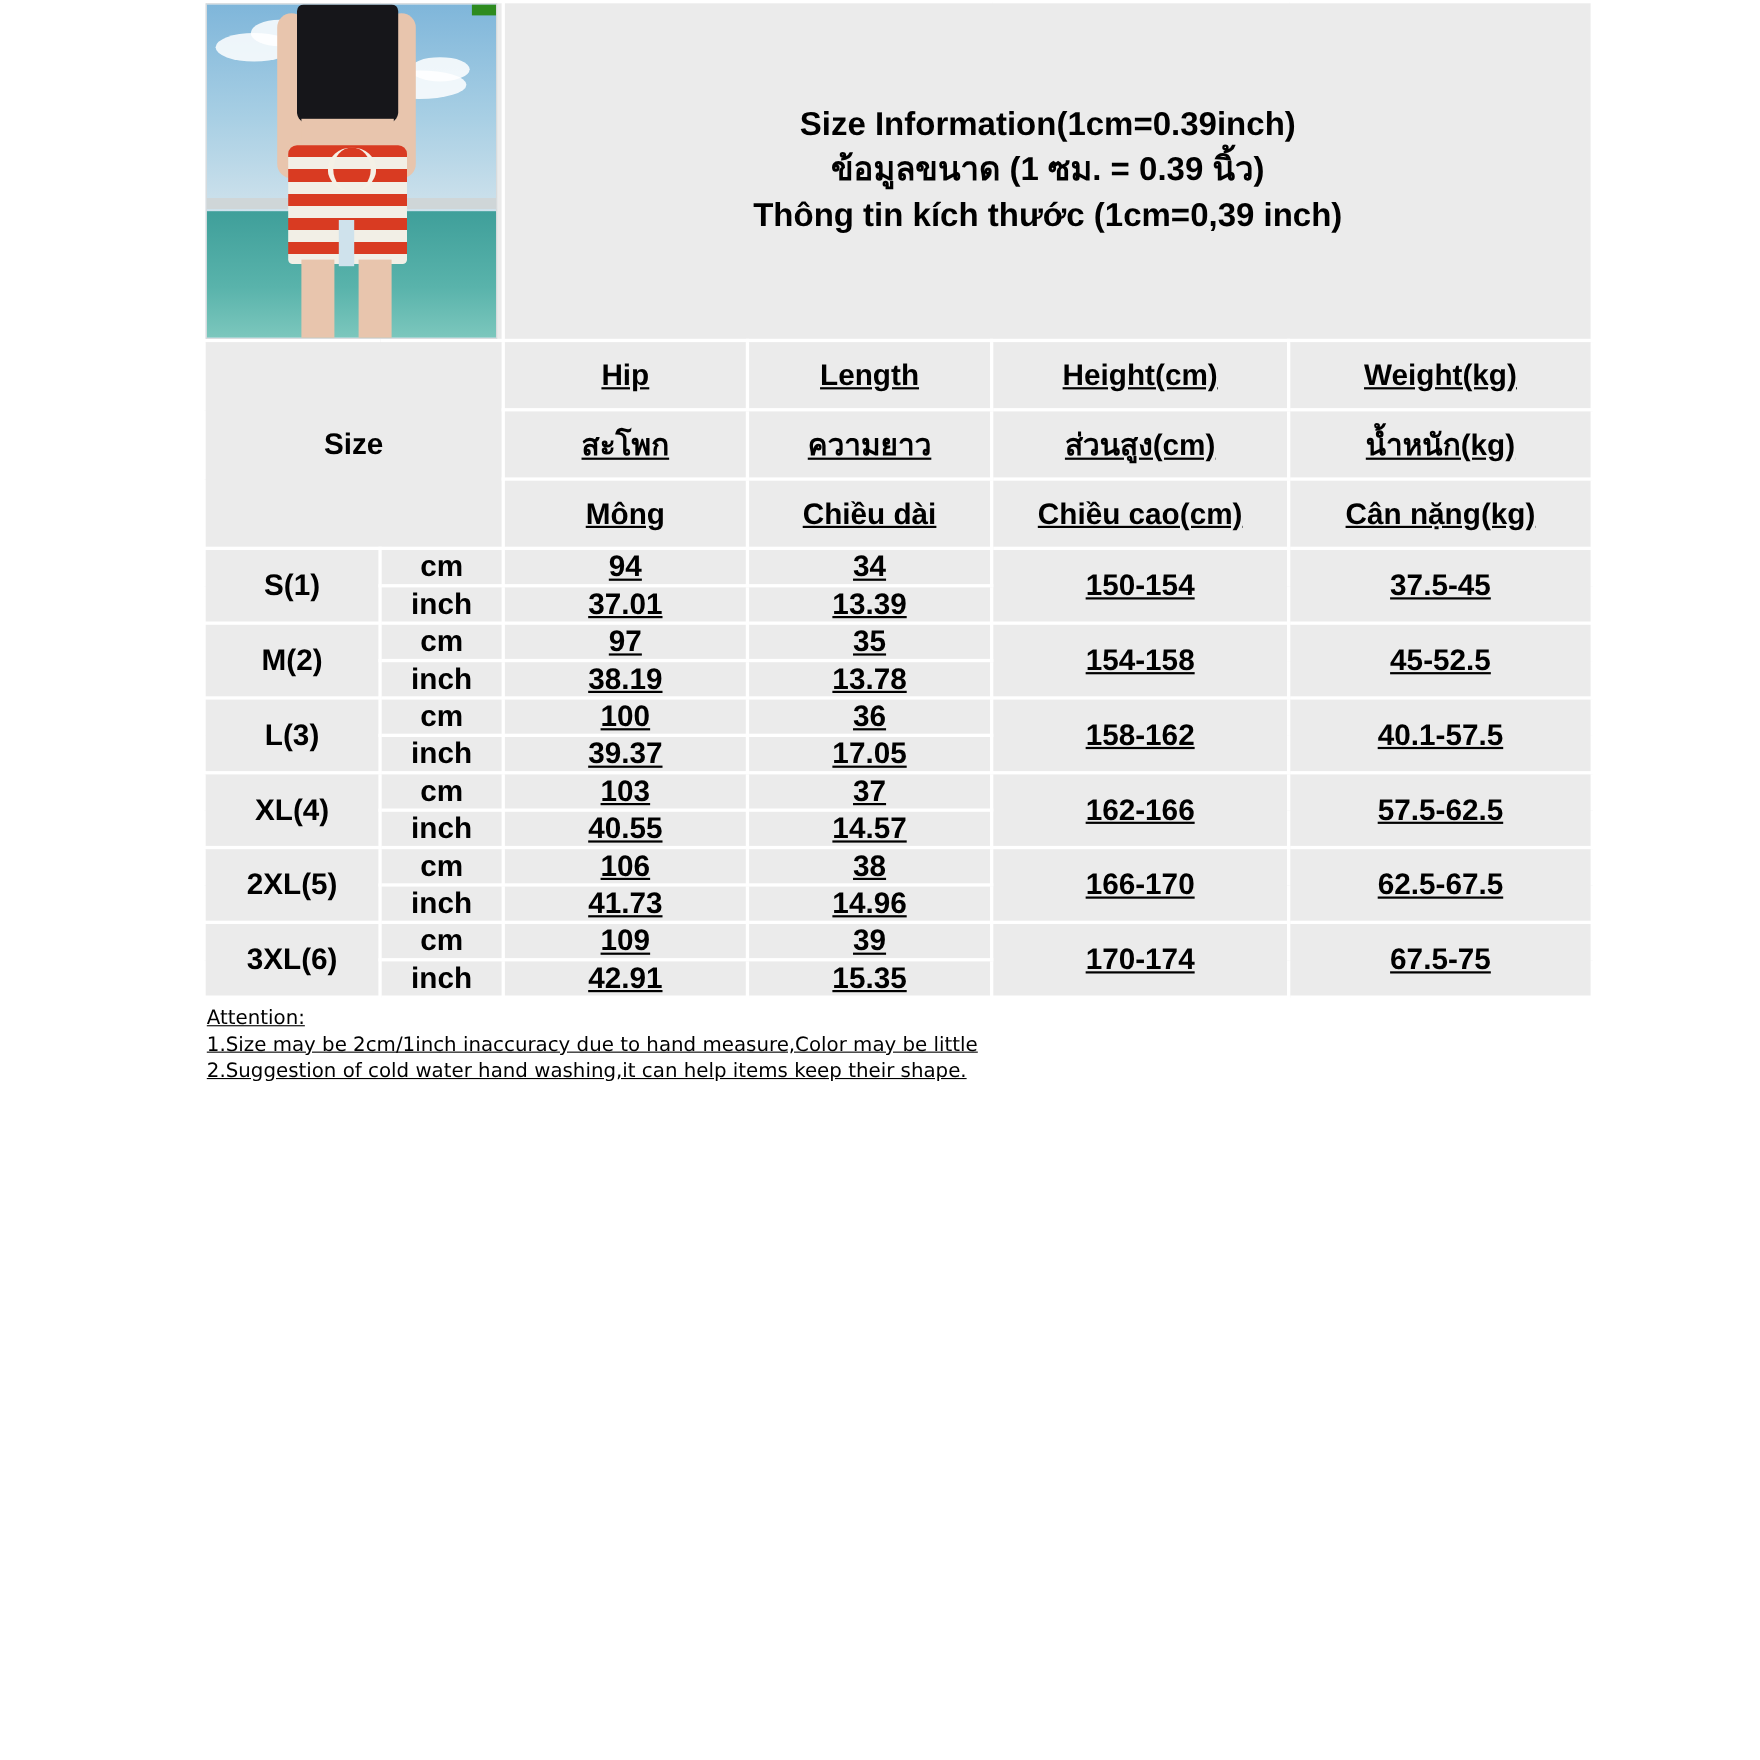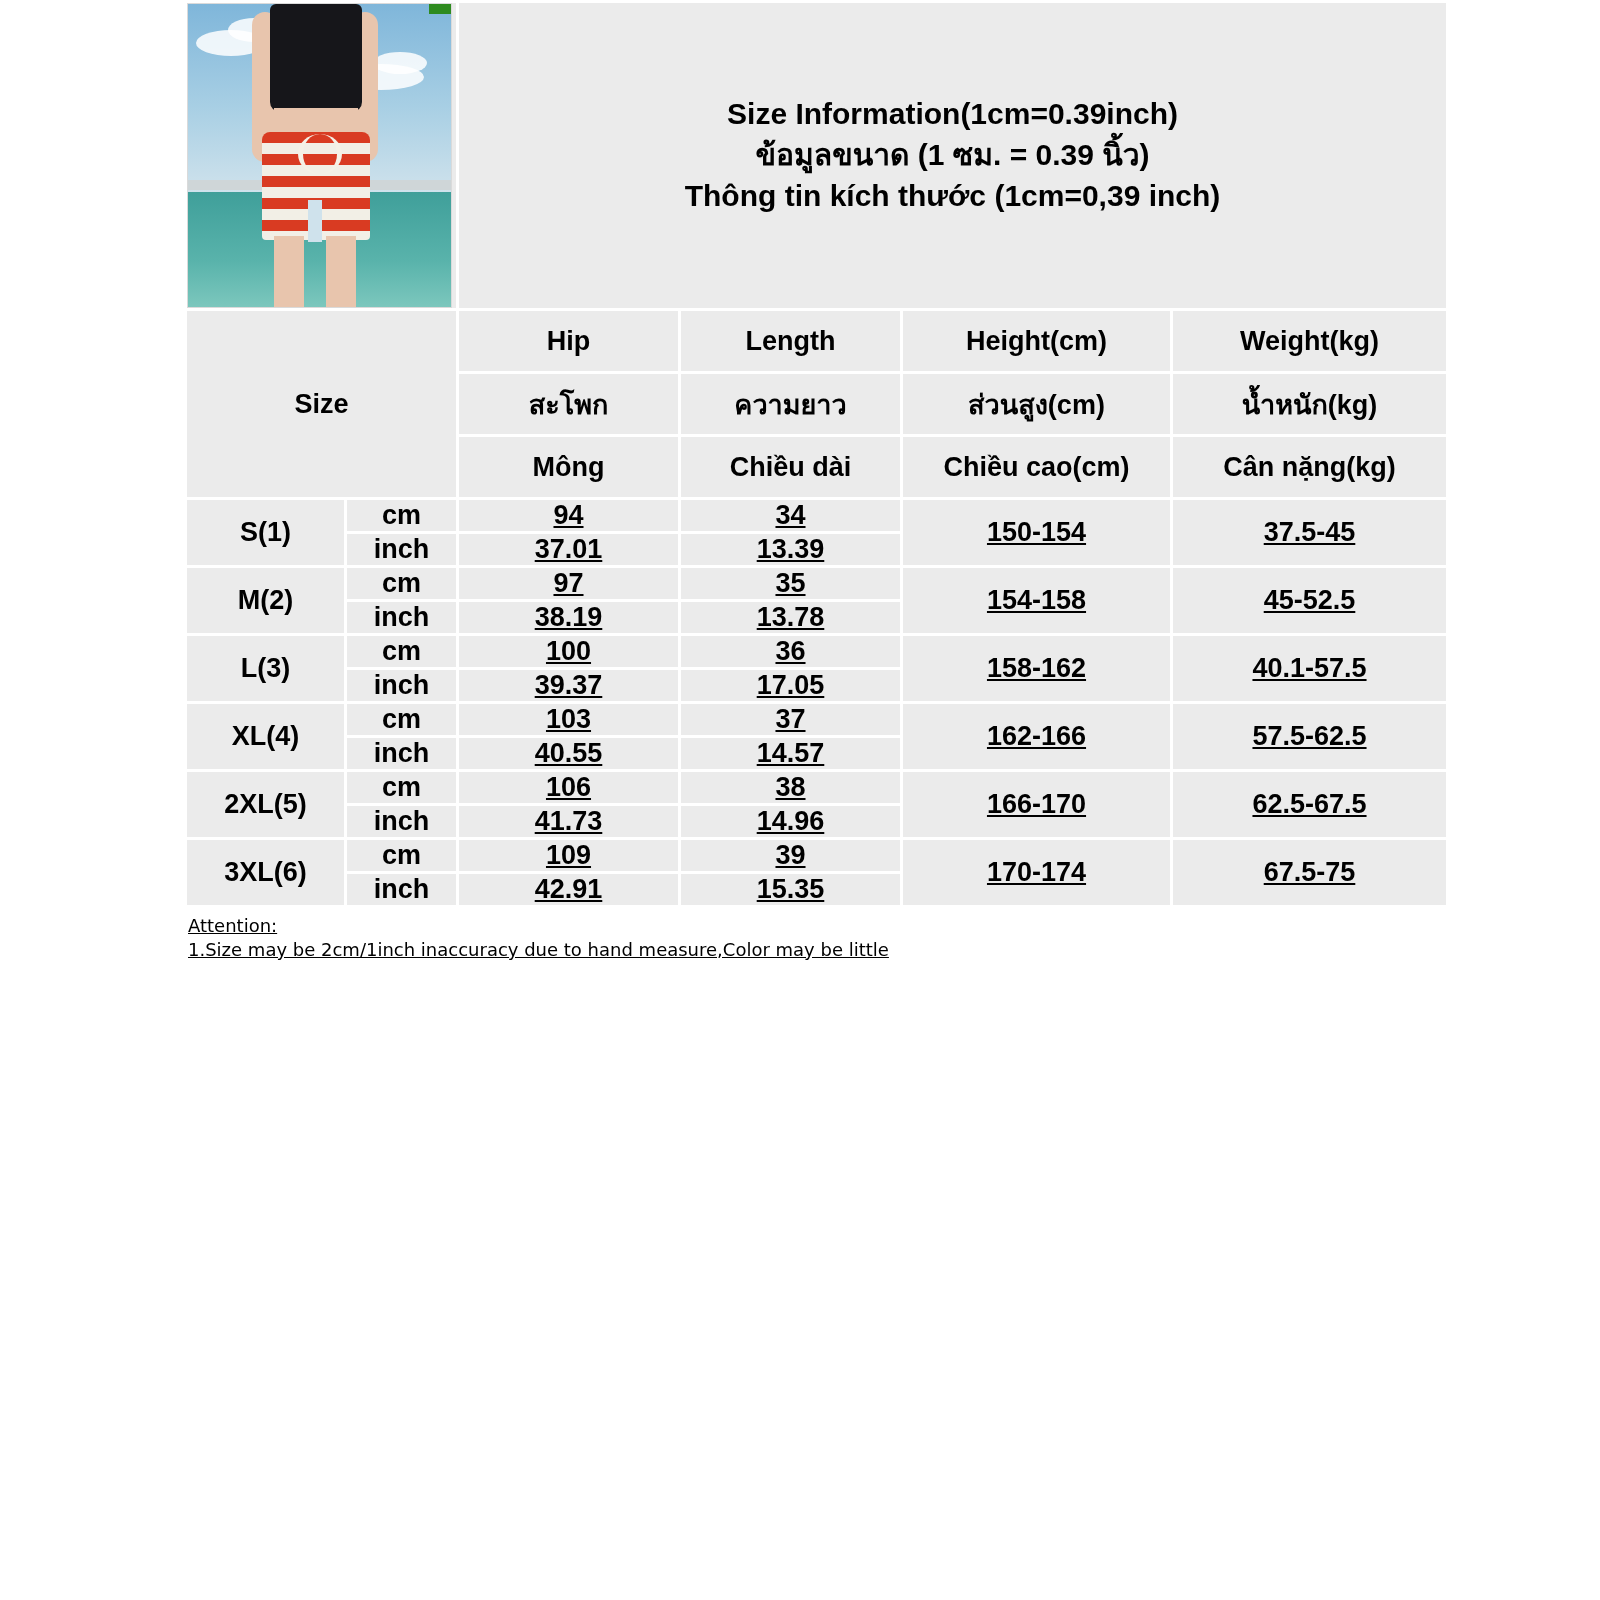--- a/index.html
+++ b/index.html
@@ -129,20 +129,21 @@
     line-height: 1.36;
     text-align: center;
   }
   .size-word {
     font-size: 46px;
     font-weight: bold;
   }
   td.col-head {
     font-size: 29px;
     height: 60px;
+    text-decoration: underline;
   }
   td.unit-cell {
     font-size: 26px;
   }
   td.size-label {
     font-size: 30px;
   }
   td.val {
     font-size: 28px;
     font-weight: normal;
@@ -312,14 +313,15 @@
       <td class="unit-cell">inch</td>
       <td class="val">42.91</td>
       <td class="val">15.35</td>
     </tr>
   </tbody>
     </table>
 
   <div class="attention">
     <div>Attention:</div>
     <div>1.Size may be 2cm/1inch inaccuracy due to hand measure,Color may be little</div>
+    <div>2.Suggestion of cold water hand washing,it can help items keep their shape.</div>
   </div>
 </div>
 
 </body></html>

